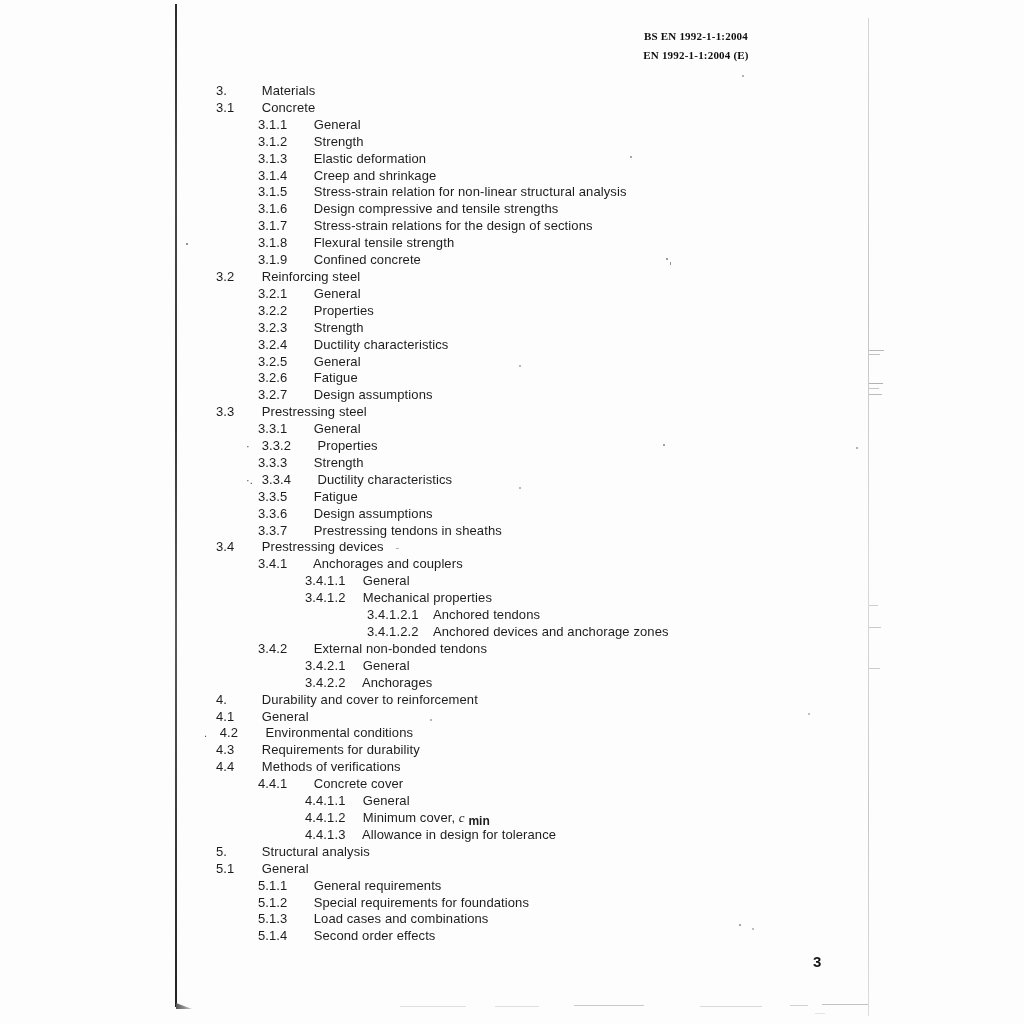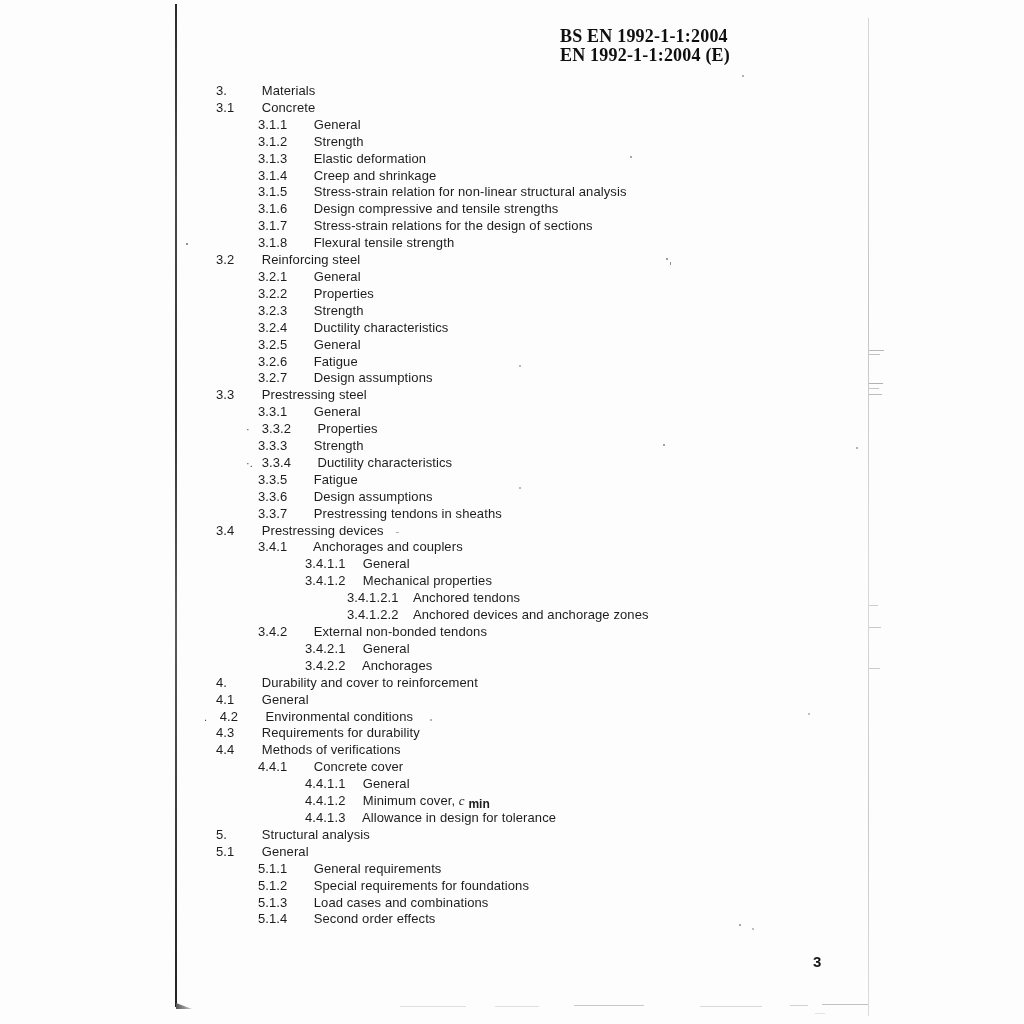--- a/index.html
+++ b/index.html
@@ -28,36 +28,36 @@
     position:absolute;left:868px;top:18px;width:1px;height:998px;
     background:linear-gradient(180deg,#d6d6d6,#c4c4c4 30%,#d9d9d9 55%,#c8c8c8 80%,#dcdcdc);
   }
   .tick{position:absolute;height:1px;background:#b9b9b9;display:block;}
   .dash{position:absolute;height:1px;display:block;}
   .dot{position:absolute;width:2px;height:2px;border-radius:50%;background:#8a8a8a;display:block;}
 
   
   .doc-header{
     position:absolute;top:27px;left:560px;width:272px;
-    text-align:left;
+    text-align:center;
     font-family:"Liberation Serif", serif;
-    font-weight:bold;font-size:18px;line-height:18.5px;
+    font-weight:bold;font-size:11px;line-height:18.5px;
     color:#0f0f0f;letter-spacing:0.2px;
   }
 
   
   .toc{
     position:absolute;left:0;top:83px;width:888px;
     font-size:13px;line-height:16.9px;color:#1d1d1d;
     letter-spacing:0.1px;
   }
   .row{white-space:nowrap;padding-left:216px;}
   .row.lv1{padding-left:258px;}
   .row.lv2{padding-left:305px;}
-  .row.lv3{padding-left:347px;}
+  .row.lv3{padding-left:347px;margin-left:20px;}
   .num{display:inline-block;}
   .row.lv0 .num{min-width:42px;}
   .row.lv1 .num{min-width:52px;}
   .row.lv2 .num{min-width:54px;}
   .row.lv3 .num{min-width:63px;}
   .prefix{display:inline-block;width:12px;margin-left:-12px;color:#4a4a4a;font-size:11px;}
   .suffix{color:#9a9a9a;margin-left:8px;font-size:11px;}
   .sym{font-family:"Liberation Serif", serif;font-style:italic;}
   .symsub{font-size:12px;font-weight:bold;line-height:0;vertical-align:-3px;letter-spacing:0;}
 
@@ -186,20 +186,28 @@
     
   </div>
       <div class="row lv1">
     
     <span class="num">3.1.8</span>
     <span class="lbl">Flexural tensile strength</span>
     
     
     
   </div>
+      <div class="row lv1">
+    
+    <span class="num">3.1.9</span>
+    <span class="lbl">Confined concrete</span>
+    
+    
+    
+  </div>
       <div class="row lv0">
     
     <span class="num">3.2</span>
     <span class="lbl">Reinforcing steel</span>
     
     
     
   </div>
       <div class="row lv1">
     

